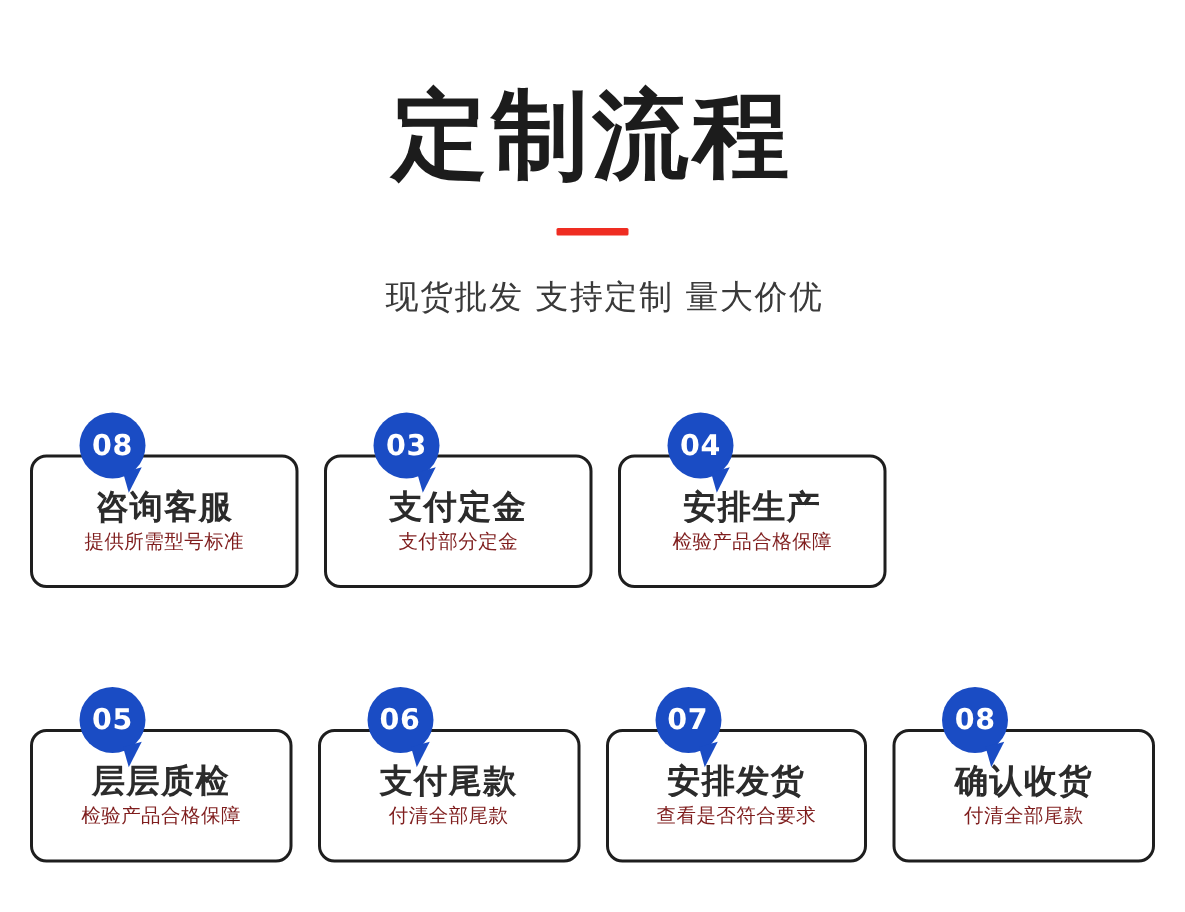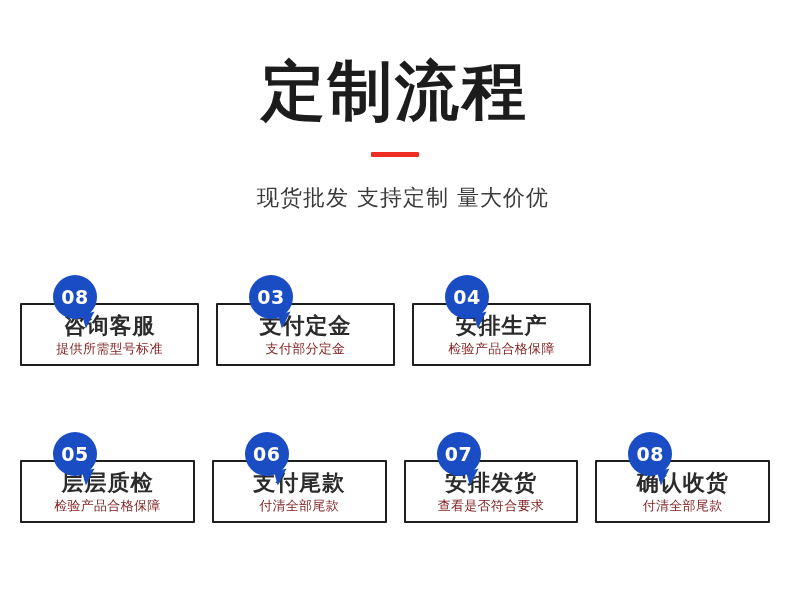--- a/index.html
+++ b/index.html
@@ -70,22 +70,22 @@
   .step {
     position: relative;
     width: 179px;
     padding-top: 28px;
     box-sizing: border-box;
   }
 
   .card {
     position: relative;
     border: 2px solid #1e1e1e;
-    border-radius: 1px;
-    height: 63px;
+    border-radius: 11px;
+    height: 89px;
     box-sizing: border-box;
     display: flex;
     flex-direction: column;
     align-items: center;
     justify-content: center;
     row-gap: 5px;
     background: #ffffff;
   }
 
   .card-title {

